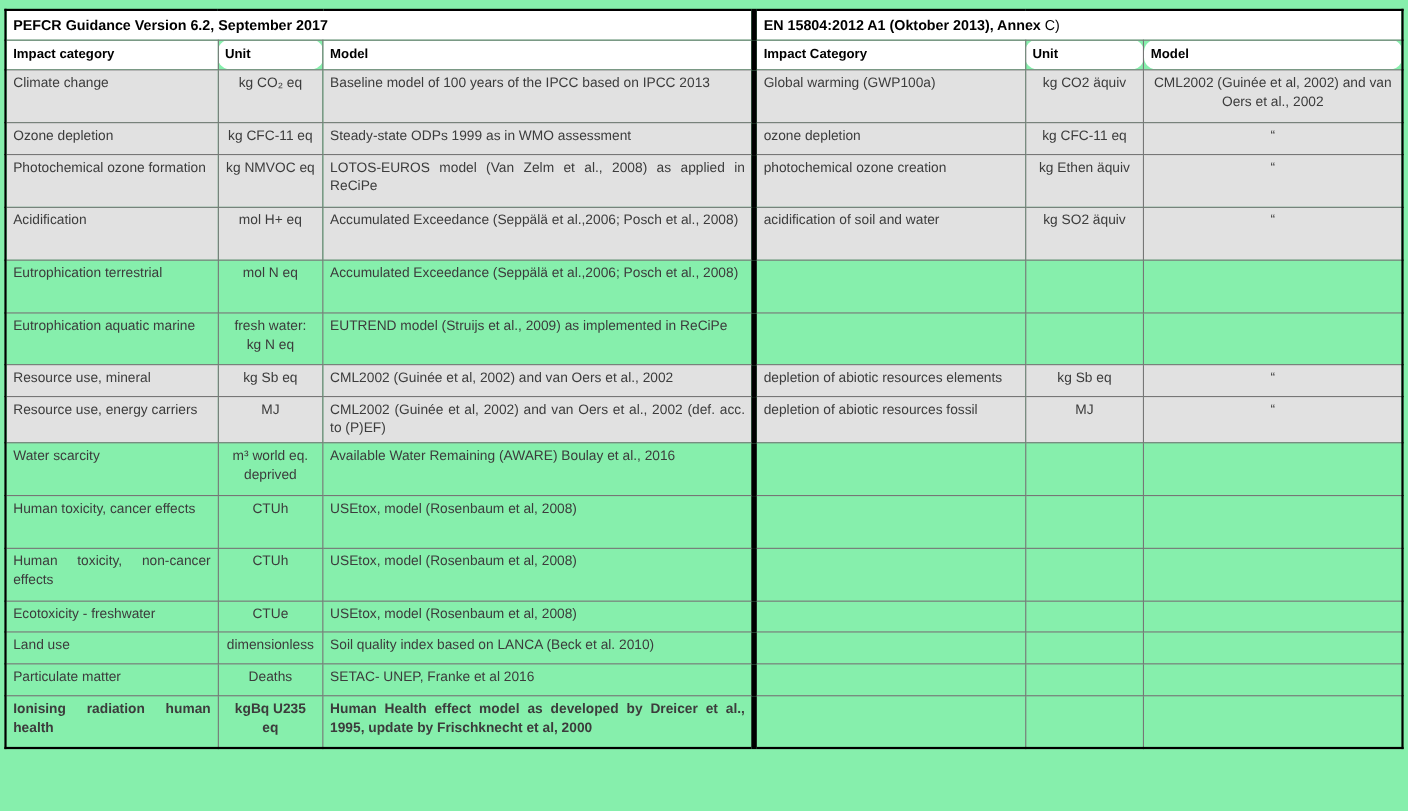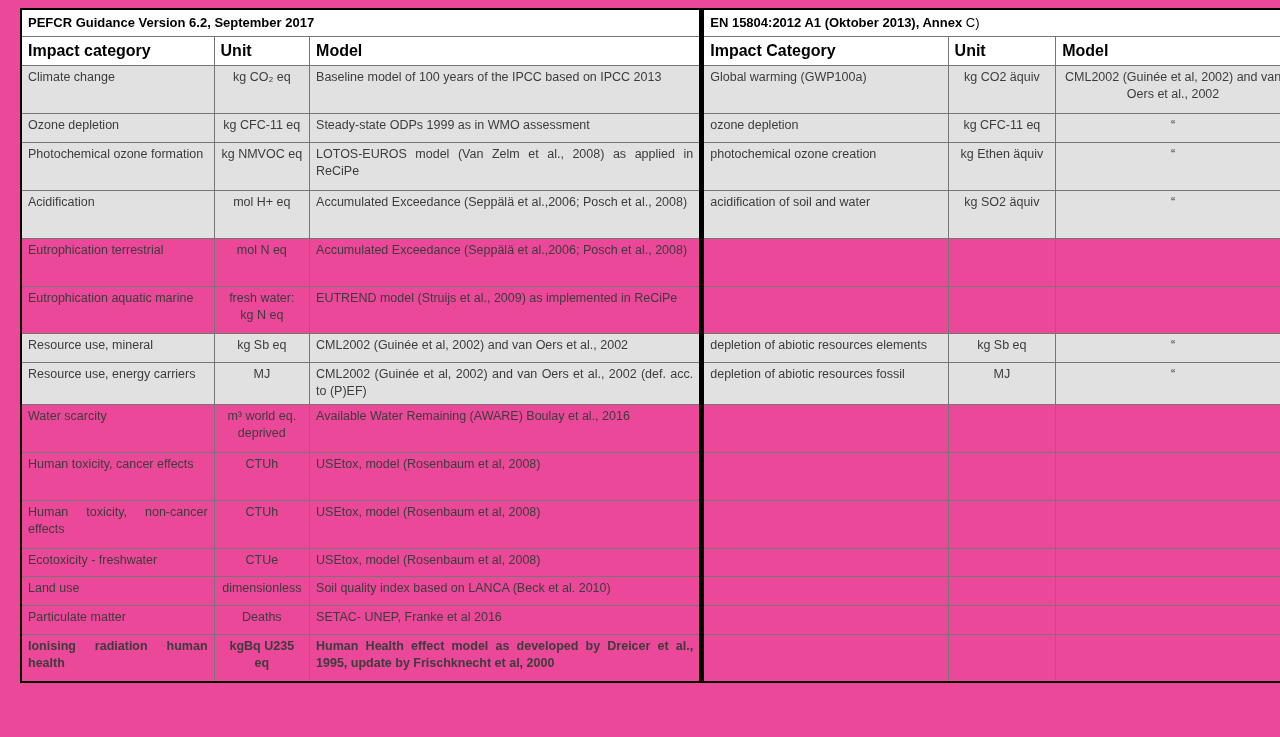--- a/index.html
+++ b/index.html
@@ -4,23 +4,23 @@
 <style>
   html, body {
     margin: 0;
     padding: 0;
     background: #ffffff;
     font-family: "Liberation Sans", "DejaVu Sans", sans-serif;
   }
   .page {
     width: 1280px;
     height: 737px;
-    background: #ec4899;
+    background: #86efac;
     box-sizing: border-box;
-    padding: 8px 4px 0 20px;
+    padding: 8px 4px 0 4px;
   }
   table.cmp {
     border-collapse: collapse;
     table-layout: fixed;
     width: 1272px;
     border: 2px solid #000000;
     font-size: 12.5px;
     line-height: 1.38;
     color: #3c3c3c;
   }
@@ -35,28 +35,28 @@
     height: 27px;
     font-size: 13px;
     font-weight: bold;
     color: #000000;
     text-align: left;
     vertical-align: middle;
     background: #ffffff;
   }
   tr.header-row th {
     height: 27px;
-    font-size: 16px;
+    font-size: 12px;
     font-weight: bold;
     color: #000000;
     text-align: left;
     vertical-align: middle;
     background: #ffffff;
   }
-  .th-center { text-align: left; }
+  .th-center { text-align: left; border-radius: 11px; }
   .divider { border-right: 5px solid #000000 !important; }
   tr.shaded td { background: #e1e1e1; }
   td.cat   { text-align: left; }
   td.just  { text-align: justify; }
   td.unit  { text-align: center; white-space: pre-line; }
   td.model-l { text-align: justify; }
   td.model-r { text-align: center; }
   .title-light { font-weight: 400; }
 </style>
 </head>

